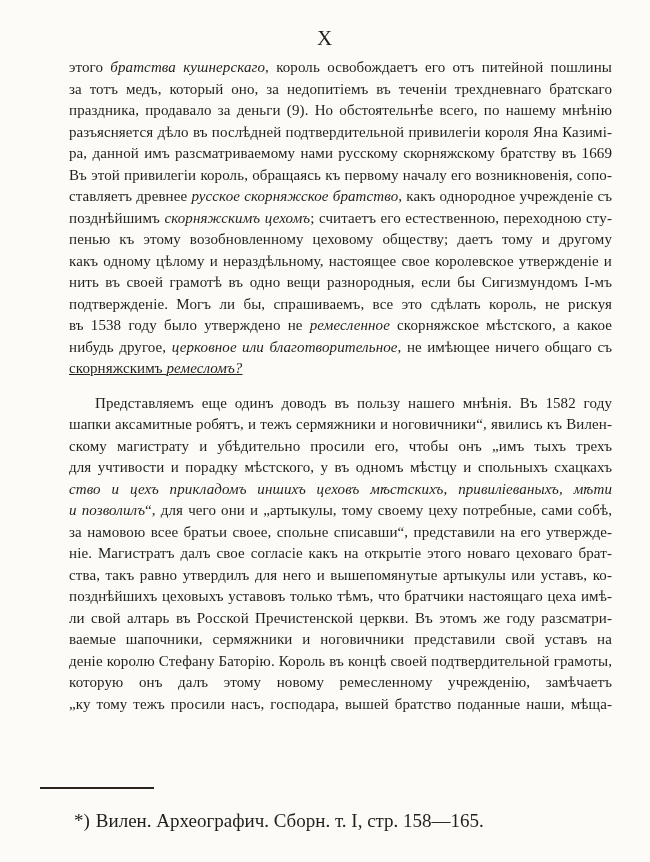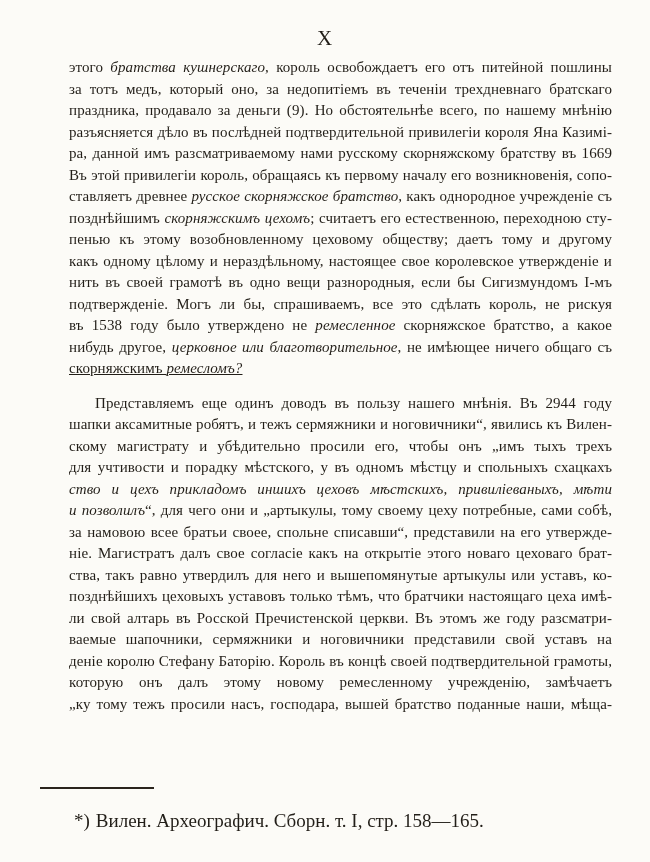--- a/index.html
+++ b/index.html
@@ -75,26 +75,26 @@
         <div class="line"><span>праздника, продавало за деньги (9). Но обстоятельнѣе всего, по нашему мнѣнію</span></div>
         <div class="line"><span>разъясняется дѣло въ послѣдней подтвердительной привилегіи короля Яна Казимі-</span></div>
         <div class="line"><span>ра, данной имъ разсматриваемому нами русскому скорняжскому братству въ 1669 году.</span></div>
         <div class="line"><span>Въ этой привилегіи король, обращаясь къ первому началу его возникновенія, сопо-</span></div>
         <div class="line"><span>ставляетъ древнее </span><span class="italic">русское скорняжское братство</span><span>, какъ однородное учрежденіе съ этимъ</span></div>
         <div class="line"><span>позднѣйшимъ </span><span class="italic">скорняжскимъ цехомъ</span><span>; считаетъ его естественною, переходною сту-</span></div>
         <div class="line"><span>пенью къ этому возобновленному цеховому обществу; даетъ тому и другому вмѣстѣ,</span></div>
         <div class="line"><span>какъ одному цѣлому и нераздѣльному, настоящее свое королевское утвержденіе и</span></div>
         <div class="line"><span>нить въ своей грамотѣ въ одно вещи разнородныя, если бы Сигизмундомъ I-мъ</span></div>
         <div class="line"><span>подтвержденіе. Могъ ли бы, спрашиваемъ, все это сдѣлать король, не рискуя соеди-</span></div>
-        <div class="line"><span>въ 1538 году было утверждено не </span><span class="italic">ремесленное</span><span> скорняжское братство, а какое</span></div>
+        <div class="line"><span>въ 1538 году было утверждено не </span><span class="italic">ремесленное</span><span> скорняжское мѣстского, а какое</span></div>
         <div class="line"><span>нибудь другое, </span><span class="italic">церковное или благотворительное</span><span>, не имѣющее ничего общаго съ</span></div>
         <div class="line last"><span>скорняжскимъ </span><span class="italic">ремесломъ?</span></div>
       </div>
       <div class="paragraph">
-        <div class="line indent"><span>Представляемъ еще одинъ доводъ въ пользу нашего мнѣнія. Въ 2944 году</span></div>
+        <div class="line indent"><span>Представляемъ еще одинъ доводъ въ пользу нашего мнѣнія. Въ 1582 году</span></div>
         <div class="line"><span>шапки аксамитные робятъ, и тежъ сермяжники и ноговичники“, явились къ Вилен-</span></div>
         <div class="line"><span>скому магистрату и убѣдительно просили его, чтобы онъ „имъ тыхъ трехъ ремествъ,</span></div>
         <div class="line"><span>для учтивости и порадку мѣстского, у въ одномъ мѣстцу и спольныхъ схацкахъ </span><span class="italic">брат-</span></div>
         <div class="line"><span class="italic">ство и цехъ прикладомъ иншихъ цеховъ мѣстскихъ, привиліеваныхъ, мѣти допустилъ</span></div>
         <div class="line"><span class="italic">и позволилъ</span><span>“, для чего они и „артыкулы, тому своему цеху потребные, сами собѣ,</span></div>
         <div class="line"><span>за намовою всее братьи своее, спольне списавши“, представили на его утвержде-</span></div>
         <div class="line"><span>ніе. Магистратъ далъ свое согласіе какъ на открытіе этого новаго цеховаго брат-</span></div>
         <div class="line"><span>ства, такъ равно утвердилъ для него и вышепомянутые артыкулы или уставъ, ко-</span></div>
         <div class="line"><span>позднѣйшихъ цеховыхъ уставовъ только тѣмъ, что братчики настоящаго цеха имѣ-</span></div>
         <div class="line"><span>ли свой алтарь въ Росской Пречистенской церкви. Въ этомъ же году разсматри-</span></div>

